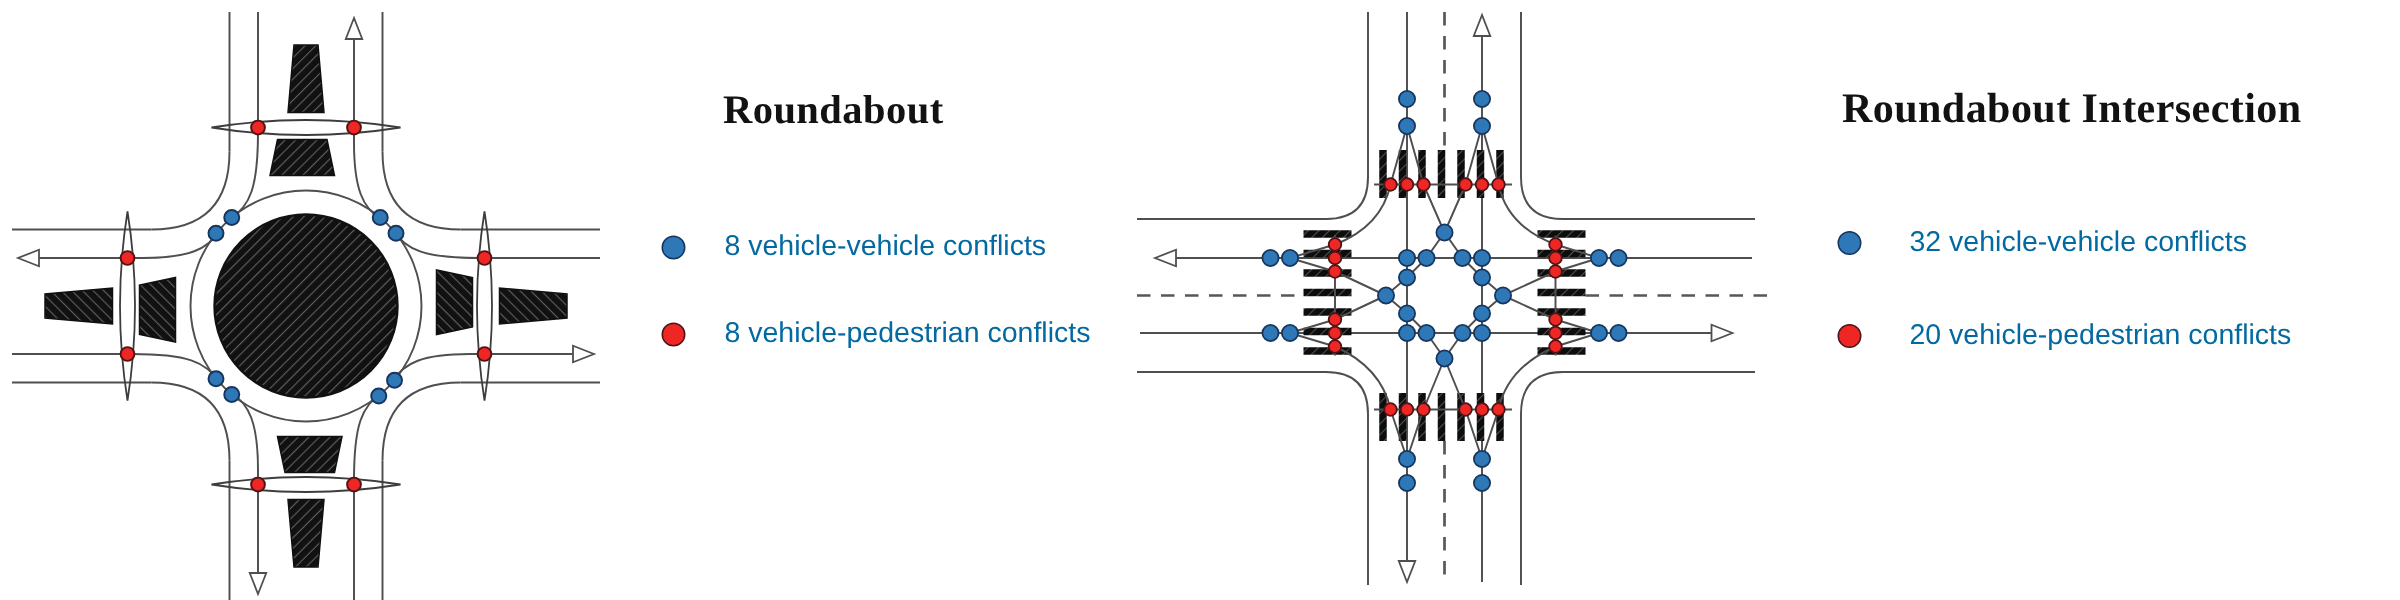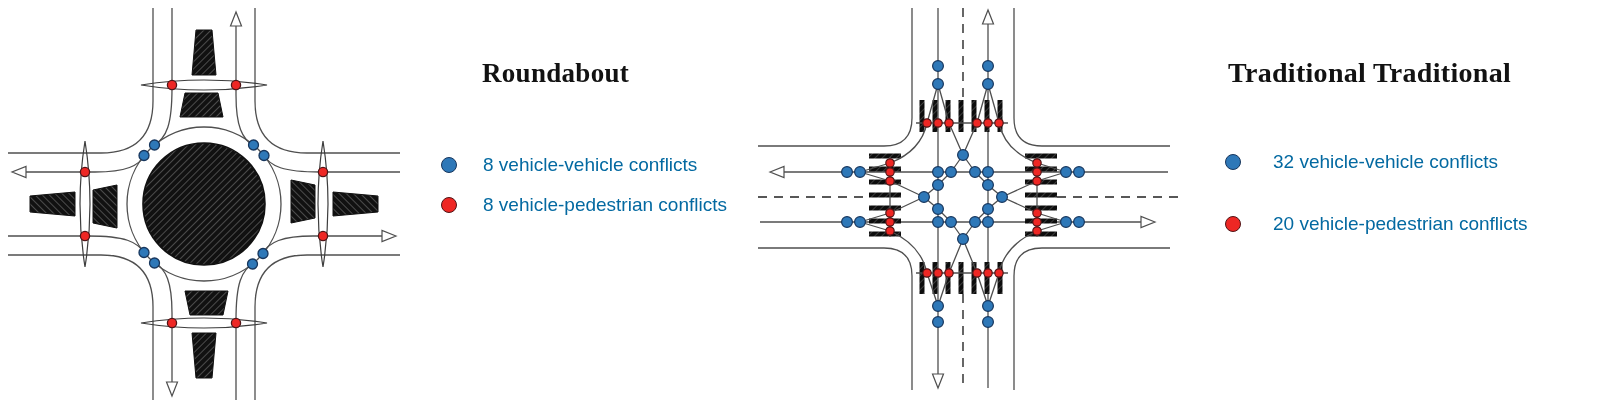--- a/index.html
+++ b/index.html
@@ -87,21 +87,21 @@
         <circle cx="144" cy="252.5" r="5"></circle>
       </g>
   </svg>
 
   <div class="heading" style="left:482px;top:58px;font-size:27px;">Roundabout</div>
 
   <div class="legend-row" style="left:441px;top:149px;height:32px;">
     <span class="legend-marker" style="background: rgb(46, 120, 184); border-color: rgb(23, 54, 93);"></span>
     <span class="legend-label gap26">8 vehicle-vehicle conflicts</span>
   </div>
-  <div class="legend-row" style="left:441px;top:189px;height:32px;justify-content:center;">
+  <div class="legend-row" style="left:441px;top:207px;height:32px;justify-content:center;">
     <span class="legend-marker" style="background: rgb(238, 39, 36); border-color: rgb(80, 20, 22);"></span>
     <span class="legend-label gap26">8 vehicle-pedestrian conflicts</span>
   </div>
 
   <svg class="diagram-svg" style="left:750px;" width="440" height="400" viewBox="750 0 440 400">
     <defs>
       <pattern id="hatchI" width="5" height="5" patternUnits="userSpaceOnUse" patternTransform="rotate(45)">
         <rect width="5" height="5" fill="#0d0d0d"></rect>
         <line x1="0" y1="0" x2="0" y2="5" stroke="rgba(255,255,255,0.28)" stroke-width="1.4"></line>
       </pattern>
@@ -238,21 +238,21 @@
         <circle cx="988" cy="172" r="5.4"></circle>
         <circle cx="938" cy="222" r="5.4"></circle>
         <circle cx="988" cy="222" r="5.4"></circle>
         <circle cx="963" cy="155" r="5.4"></circle>
         <circle cx="924" cy="197" r="5.4"></circle>
         <circle cx="1002" cy="197" r="5.4"></circle>
         <circle cx="963" cy="239" r="5.4"></circle>
       </g>
   </svg>
 
-  <div class="heading" style="left:1228px;top:57px;font-size:28px;">Traditional Traditional</div>
+  <div class="heading" style="left:1228px;top:57px;font-size:28px;">Roundabout Intersection</div>
 
   <div class="legend-row" style="left:1225px;top:146px;height:32px;">
     <span class="legend-marker" style="background: rgb(46, 120, 184); border-color: rgb(23, 54, 93);"></span>
     <span class="legend-label gap32">32 vehicle-vehicle conflicts</span>
   </div>
   <div class="legend-row" style="left:1225px;top:208px;height:32px;">
     <span class="legend-marker" style="background: rgb(238, 39, 36); border-color: rgb(80, 20, 22);"></span>
     <span class="legend-label gap32">20 vehicle-pedestrian conflicts</span>
   </div>
 

